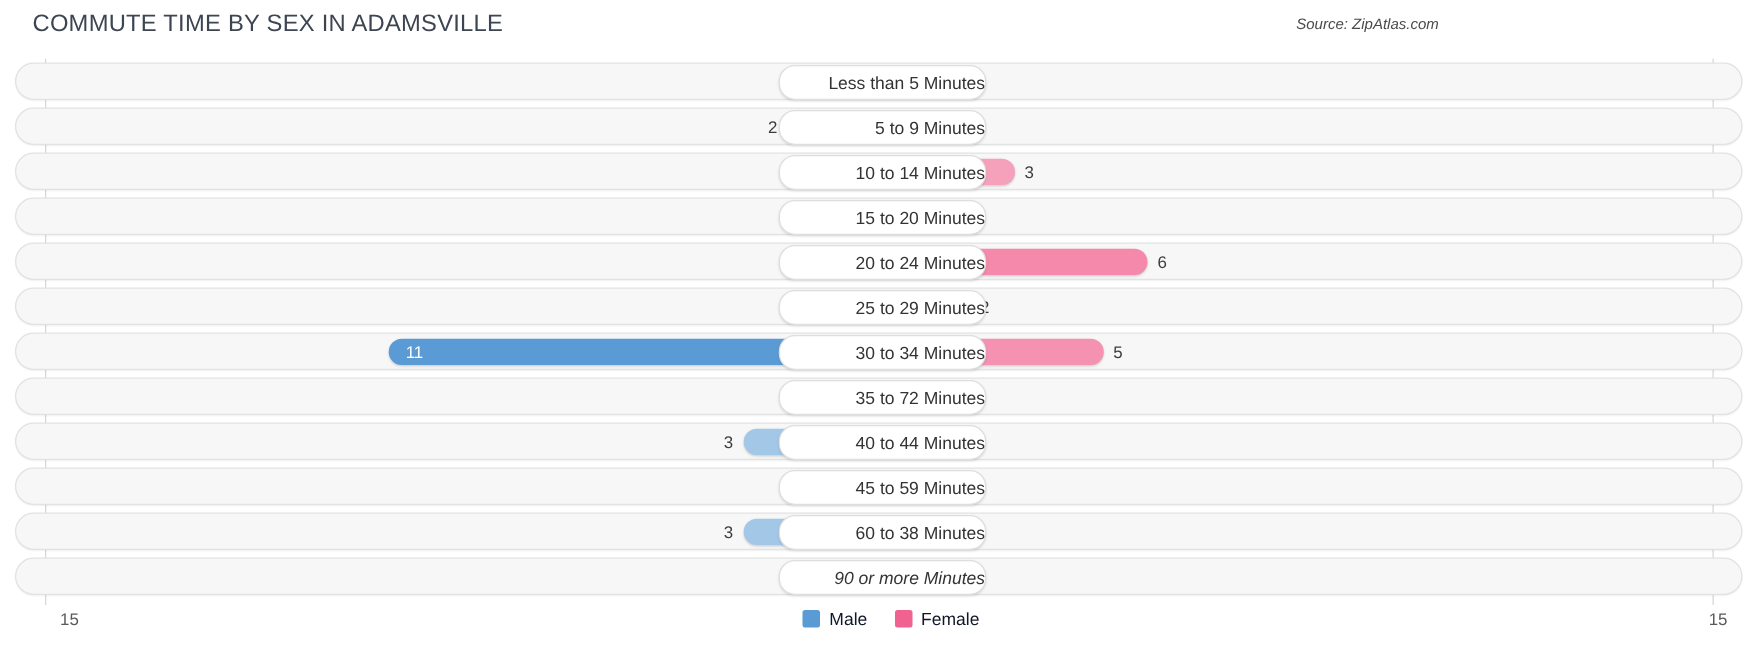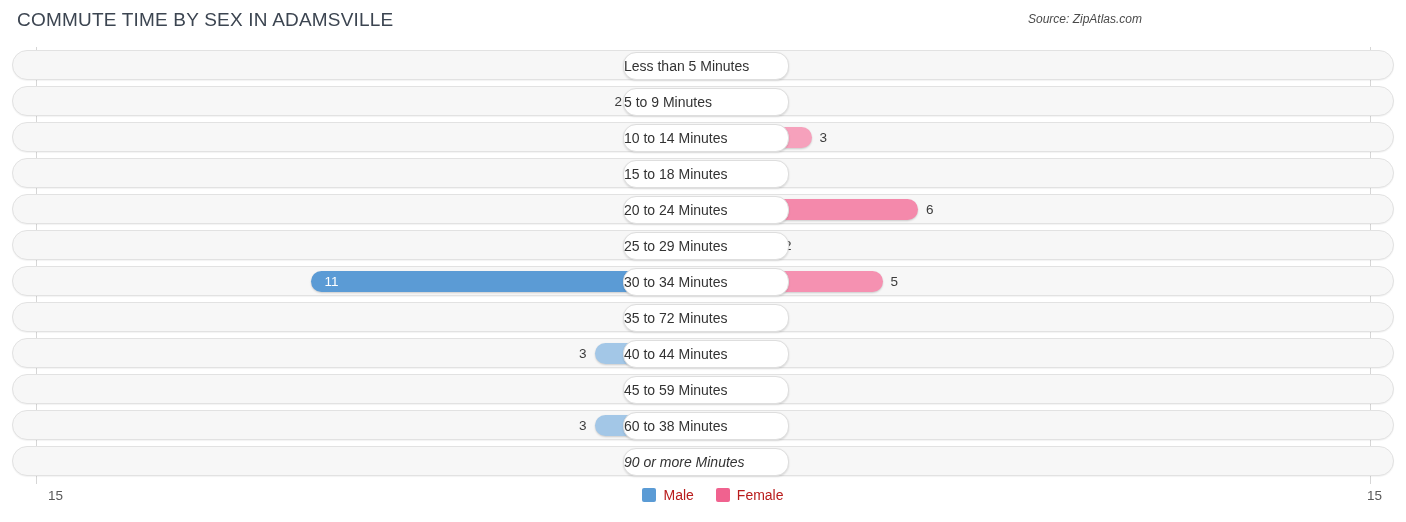--- a/index.html
+++ b/index.html
@@ -11,21 +11,21 @@
     width: 1406px;
     height: 522px;
     font-family: "Liberation Sans", sans-serif;
     position: relative;
     overflow: hidden;
   }
 
   
   #chart-header {
     position: absolute;
-    top: 0; left: 3px;
+    top: 0; left: 12px;
     width: 1151px;
     height: 44px;
   }
   #chart-title {
     position: absolute;
     left: 14px;
     top: 9px;
     font-size: 19px;
     color: #3c4551;
     letter-spacing: 0.2px;
@@ -104,21 +104,21 @@
   }
 
   
   .center-pill {
     position: absolute;
     left: 610px;
     top: 1px;
     width: 164px;
     height: 26px;
     line-height: 26px;
-    text-align: left;
+    text-align: right;
     background: #ffffff;
     border: 1px solid #dedede;
     border-radius: 13px;
     font-size: 14px;
     color: #333333;
     white-space: nowrap;
     box-shadow: 0 1px 2px rgba(0,0,0,0.12);
     z-index: 5;
   }
 
@@ -155,21 +155,21 @@
     gap: 7px;
   }
   .legend-swatch {
     width: 14px;
     height: 14px;
     border-radius: 2px;
     display: inline-block;
   }
   .legend-text {
     font-size: 14px;
-    color: #b91c1c;
+    color: #0f172a;
   }
 </style>
 </head>
 <body>
 
 <div id="chart-header">
   <div id="chart-title">COMMUTE TIME BY SEX IN ADAMSVILLE</div>
   <div id="chart-source">Source: ZipAtlas.com</div>
 </div>
 
@@ -203,21 +203,21 @@
           <div class="bar-value female" style="left: 806.5px; width: 60px;">3</div>
           <div class="center-pill">10 to 14 Minutes</div>
         </div>
       </div>
       <div class="row" style="top: 111px;">
         <div class="row-inner">
           <div class="bar bar-male" style="width: 70px; background: rgb(189, 215, 238);"></div>
           <div class="bar-value male" style="right: 700px; width: 60px;">0</div>
           <div class="bar bar-female" style="width: 70px; background: rgb(248, 184, 205);"></div>
           <div class="bar-value female" style="left: 700px; width: 60px;">0</div>
-          <div class="center-pill">15 to 18 Minutes</div>
+          <div class="center-pill">15 to 20 Minutes</div>
         </div>
       </div>
       <div class="row" style="top: 147px;">
         <div class="row-inner">
           <div class="bar bar-male" style="width: 70px; background: rgb(189, 215, 238);"></div>
           <div class="bar-value male" style="right: 700px; width: 60px;">0</div>
           <div class="bar bar-female" style="width: 283px; background: rgb(244, 137, 171);"></div>
           <div class="bar-value female" style="left: 913px; width: 60px;">6</div>
           <div class="center-pill">20 to 24 Minutes</div>
         </div>

